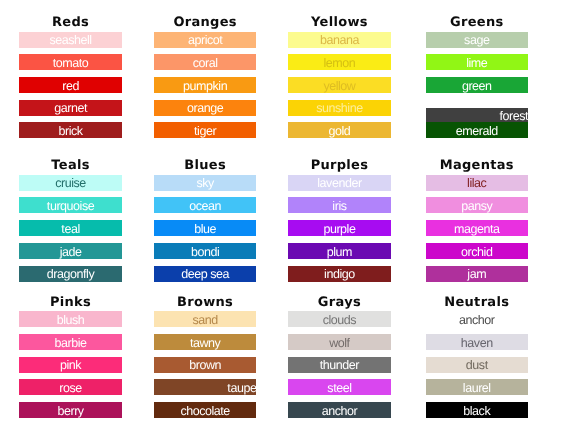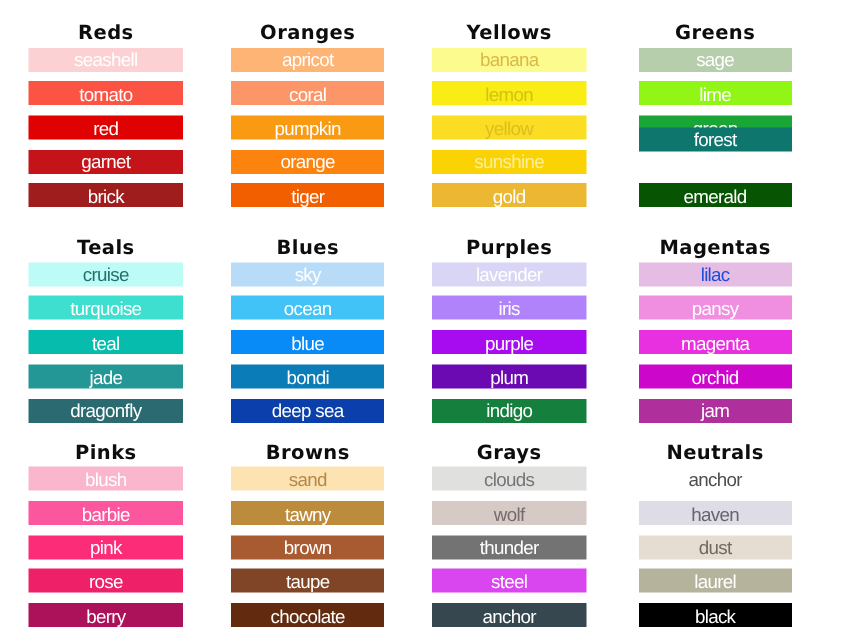--- a/index.html
+++ b/index.html
@@ -89,21 +89,21 @@
     <div class="swatches" style="top:31.6px">
       <div class="swatch" style="top: 0px; background-color: rgb(183, 206, 172);">
           <span class="lbl" style="color: rgb(255, 255, 255);">sage</span>
         </div>
       <div class="swatch" style="top: 22.7px; background-color: rgb(145, 246, 21);">
           <span class="lbl" style="color: rgb(255, 255, 255);">lime</span>
         </div>
       <div class="swatch" style="top: 45.4px; background-color: rgb(25, 166, 54);">
           <span class="lbl" style="color: rgb(255, 255, 255);">green</span>
         </div>
-      <div class="swatch" style="top: 53px; background-color: #0f766e;">
+      <div class="swatch" style="top: 76px; background-color: #404040; justify-content: flex-end;">
           <span class="lbl" style="color: rgb(255, 255, 255);">forest</span>
         </div>
       <div class="swatch" style="top: 90.8px; background-color: rgb(7, 84, 3);">
           <span class="lbl" style="color: rgb(255, 255, 255);">emerald</span>
         </div>
     </div>
   </section>
   <section class="group" style="left:19.3px">
     <h2 class="grp-title" style="top:159.1px">Teals</h2>
     <div class="swatches" style="top:174.8px">
@@ -152,30 +152,30 @@
         </div>
       <div class="swatch" style="top: 22.7px; background-color: rgb(177, 131, 250);">
           <span class="lbl" style="color: rgb(255, 255, 255);">iris</span>
         </div>
       <div class="swatch" style="top: 45.4px; background-color: rgb(167, 12, 241);">
           <span class="lbl" style="color: rgb(255, 255, 255);">purple</span>
         </div>
       <div class="swatch" style="top: 68.1px; background-color: rgb(107, 9, 178);">
           <span class="lbl" style="color: rgb(255, 255, 255);">plum</span>
         </div>
-      <div class="swatch" style="top: 90.8px; background-color: #15803d; text-align: center;">
+      <div class="swatch" style="top: 90.8px; background-color: #7f1d1d; text-align: center;">
           <span class="lbl" style="color: rgb(255, 255, 255);">indigo</span>
         </div>
     </div>
   </section>
   <section class="group" style="left:425.5px">
     <h2 class="grp-title" style="top:159.1px">Magentas</h2>
     <div class="swatches" style="top:174.8px">
       <div class="swatch" style="top: 0px; background-color: rgb(229, 189, 228);">
-          <span class="lbl" style="color: #1d4ed8;">lilac</span>
+          <span class="lbl" style="color: #7f1d1d;">lilac</span>
         </div>
       <div class="swatch" style="top: 22.7px; background-color: rgb(240, 142, 223);">
           <span class="lbl" style="color: rgb(255, 255, 255);">pansy</span>
         </div>
       <div class="swatch" style="top: 45.4px; background-color: rgb(233, 48, 224);">
           <span class="lbl" style="color: rgb(255, 255, 255);">magenta</span>
         </div>
       <div class="swatch" style="top: 68.1px; background-color: rgb(204, 6, 203);">
           <span class="lbl" style="color: rgb(255, 255, 255);">orchid</span>
         </div>
@@ -209,21 +209,21 @@
     <div class="swatches" style="top:311.3px">
       <div class="swatch" style="top: 0px; background-color: rgb(252, 227, 177);">
           <span class="lbl" style="color: rgb(181, 136, 75);">sand</span>
         </div>
       <div class="swatch" style="top: 22.7px; background-color: rgb(189, 139, 60);">
           <span class="lbl" style="color: rgb(255, 255, 255);">tawny</span>
         </div>
       <div class="swatch" style="top: 45.4px; background-color: rgb(168, 90, 49);">
           <span class="lbl" style="color: rgb(255, 255, 255);">brown</span>
         </div>
-      <div class="swatch" style="top: 68.1px; background-color: rgb(127, 69, 38);">
+      <div class="swatch" style="top: 68.1px; background-color: rgb(127, 69, 38); justify-content: flex-end;">
           <span class="lbl" style="color: rgb(255, 255, 255);">taupe</span>
         </div>
       <div class="swatch" style="top: 90.8px; background-color: rgb(98, 42, 14);">
           <span class="lbl" style="color: rgb(255, 255, 255);">chocolate</span>
         </div>
     </div>
   </section>
   <section class="group" style="left:288.2px">
     <h2 class="grp-title" style="top:296.2px">Grays</h2>
     <div class="swatches" style="top:311.3px">

